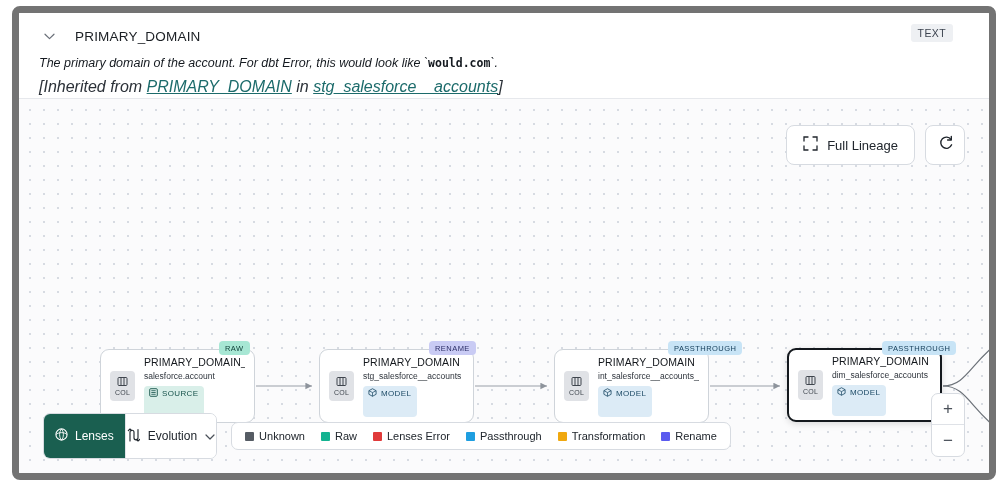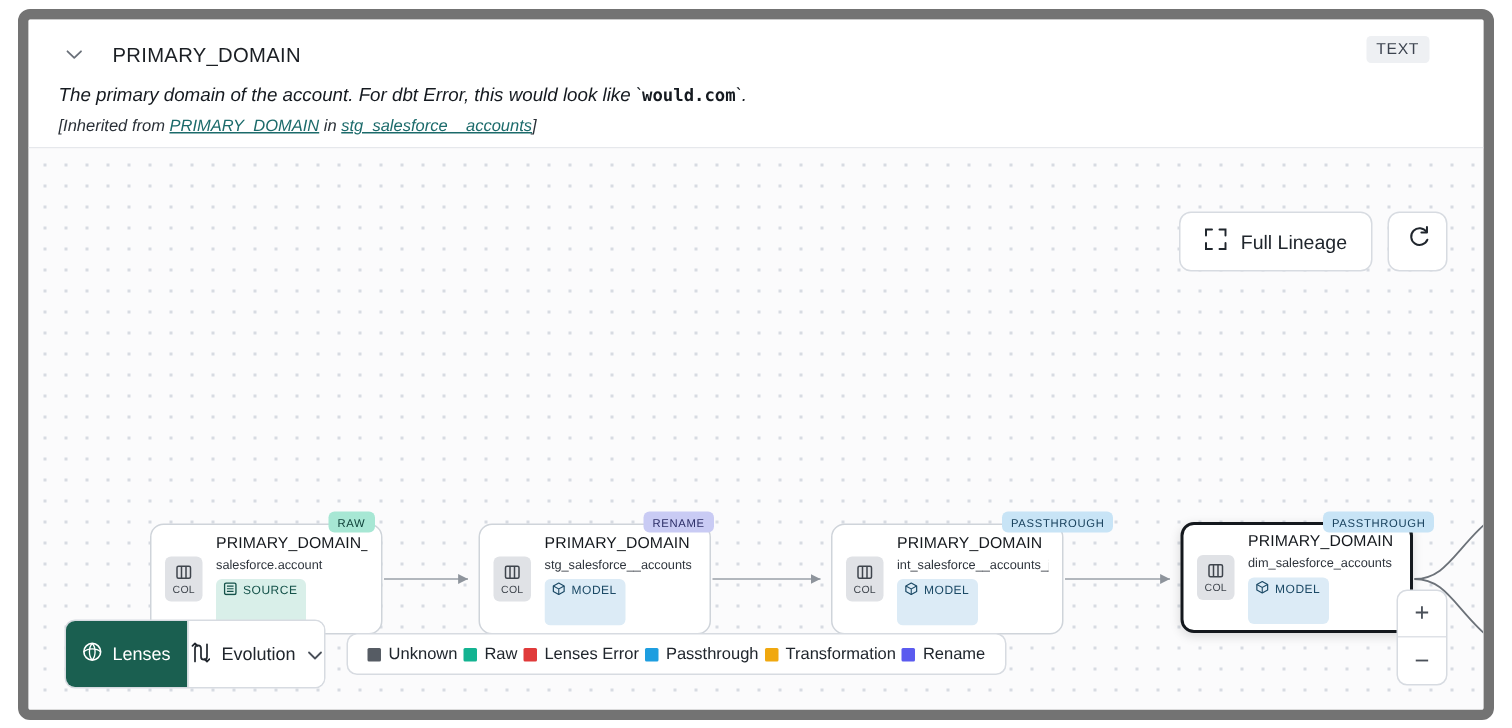--- a/index.html
+++ b/index.html
@@ -47,40 +47,40 @@
     margin-top: 8px; margin-left: 2px;
     font-size: 12.5px; font-style: italic; color: #151a20;
     line-height: 16px;
   }
   .desc code {
     font-family: "DejaVu Sans Mono", monospace;
     font-style: normal; font-weight: bold; font-size: 11.5px;
   }
   .inherit {
     margin-top: 7px; margin-left: 2px;
-    font-size: 11px; font-style: italic; color: #2b3138;
+    font-size: 16px; font-style: italic; color: #2b3138;
   }
   .inherit a {
     color: #1c6b6b; text-decoration: underline; cursor: pointer;
   }
 
   
   .canvas {
     position: relative;
     height: 386px;
     background-color: #fbfbfc;
     background-image: radial-gradient(#d7dbe2 1px, transparent 1px);
     background-size: 14px 14px;
     background-position: 4px 4px;
     overflow: hidden;
   }
 
   
   .top-ctrls {
-    position: absolute; right: 24px; top: 42px;
+    position: absolute; right: 24px; top: 26px;
     display: flex; gap: 10px; z-index: 5; text-align: right;
   }
   .btn-full {
     display: flex; align-items: center; gap: 9px;
     height: 40px; padding: 0 16px;
     background: #fff; border: 1px solid #d7dbe1; border-radius: 8px;
     font-size: 13px; color: #20262d; cursor: pointer;
   }
   .btn-round {
     width: 40px; height: 40px;
@@ -171,21 +171,21 @@
     background: #1a5f50; color: #fff;
     padding: 0 11px; font-size: 12px; cursor: pointer;
   }
   .evo-btn {
     display: flex; align-items: center; gap: 8px;
     background: #fff; color: #20262d;
     padding: 0 1px; font-size: 12px; cursor: pointer;
     border-left: 1px solid #e1e4e9;
   }
   .legend {
-    display: flex; align-items: center; gap: 4px;
+    display: flex; align-items: center; gap: 16px;
     height: 28px; padding: 0 13px;
     background: #fff; border: 1px solid #d7dbe1; border-radius: 7px; justify-content: center;
   }
   .legend-item { display: flex; align-items: center; gap: 5px; font-size: 11px; color: #20262d; }
   .swatch { width: 9px; height: 9px; border-radius: 1px; }
 </style>
 </head>
 <body>
 
 <div id="app">

